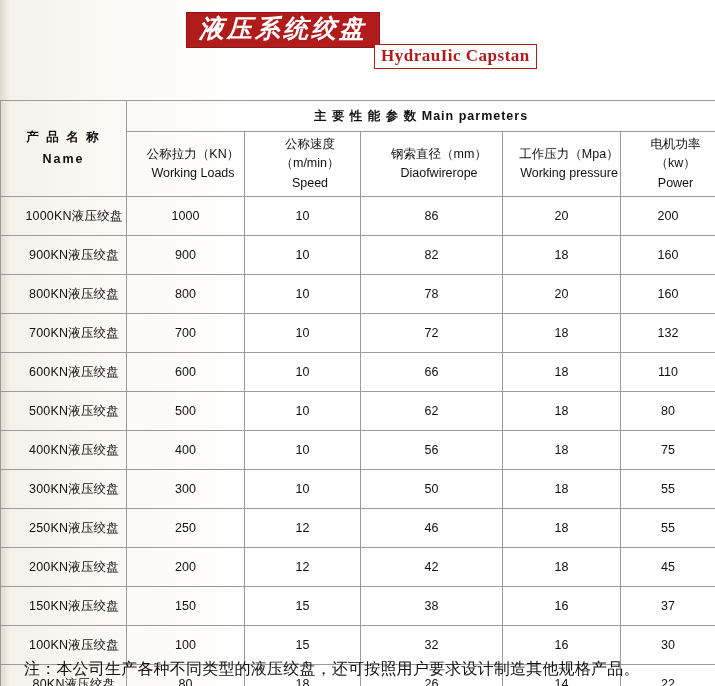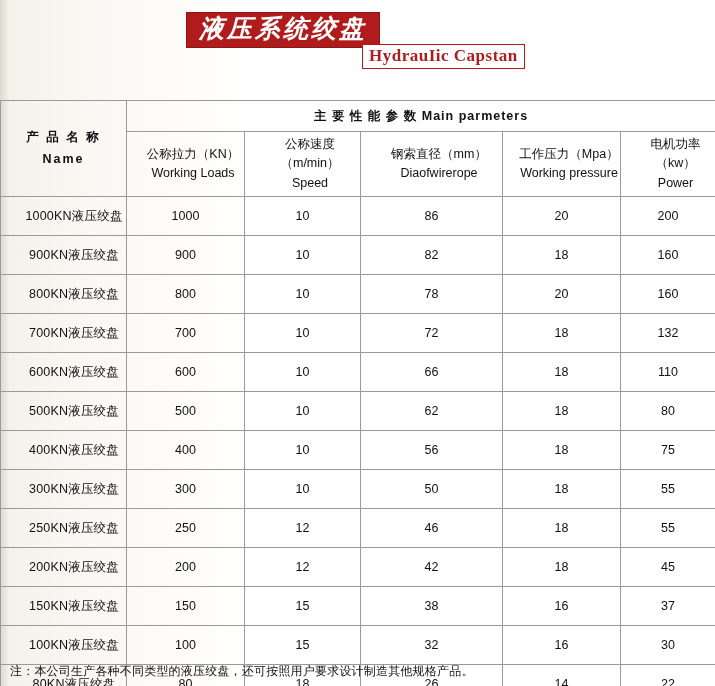--- a/index.html
+++ b/index.html
@@ -43,21 +43,21 @@
     letter-spacing: 3px;
     color: #ffffff;
     background: #b01c1c;
     padding: 3px 12px 5px 12px;
     border: 1px solid #8d1616;
     line-height: 1.05;
     font-style: italic;
   }
   .title-en {
     position: absolute;
-    left: 362px;
+    left: 374px;
     top: 44px;
     font-family: "Liberation Serif", serif;
     font-weight: bold;
     font-size: 17px;
     color: #b01c1c;
     letter-spacing: 0.5px;
     padding: 1px 6px 2px 6px;
     border: 1px solid #b01c1c;
     background: #ffffff;
   }
@@ -108,23 +108,23 @@
     height: 36px;
   }
   .col1 { width: 126px; }
   .col2 { width: 118px; }
   .col3 { width: 116px; }
   .col4 { width: 142px; }
   .col5 { width: 118px; }
   .col6 { width: 95px; }
   .note {
     position: absolute;
-    left: 10px;
+    left: 24px;
     bottom: 6px;
-    font-size: 12px;
+    font-size: 16px;
     color: #111;
     letter-spacing: 0.2px;
   }
   .sub-line2 { display: block; padding-left: 15px; }
 </style>
 </head>
 <body>
 
 <div class="page">
 

